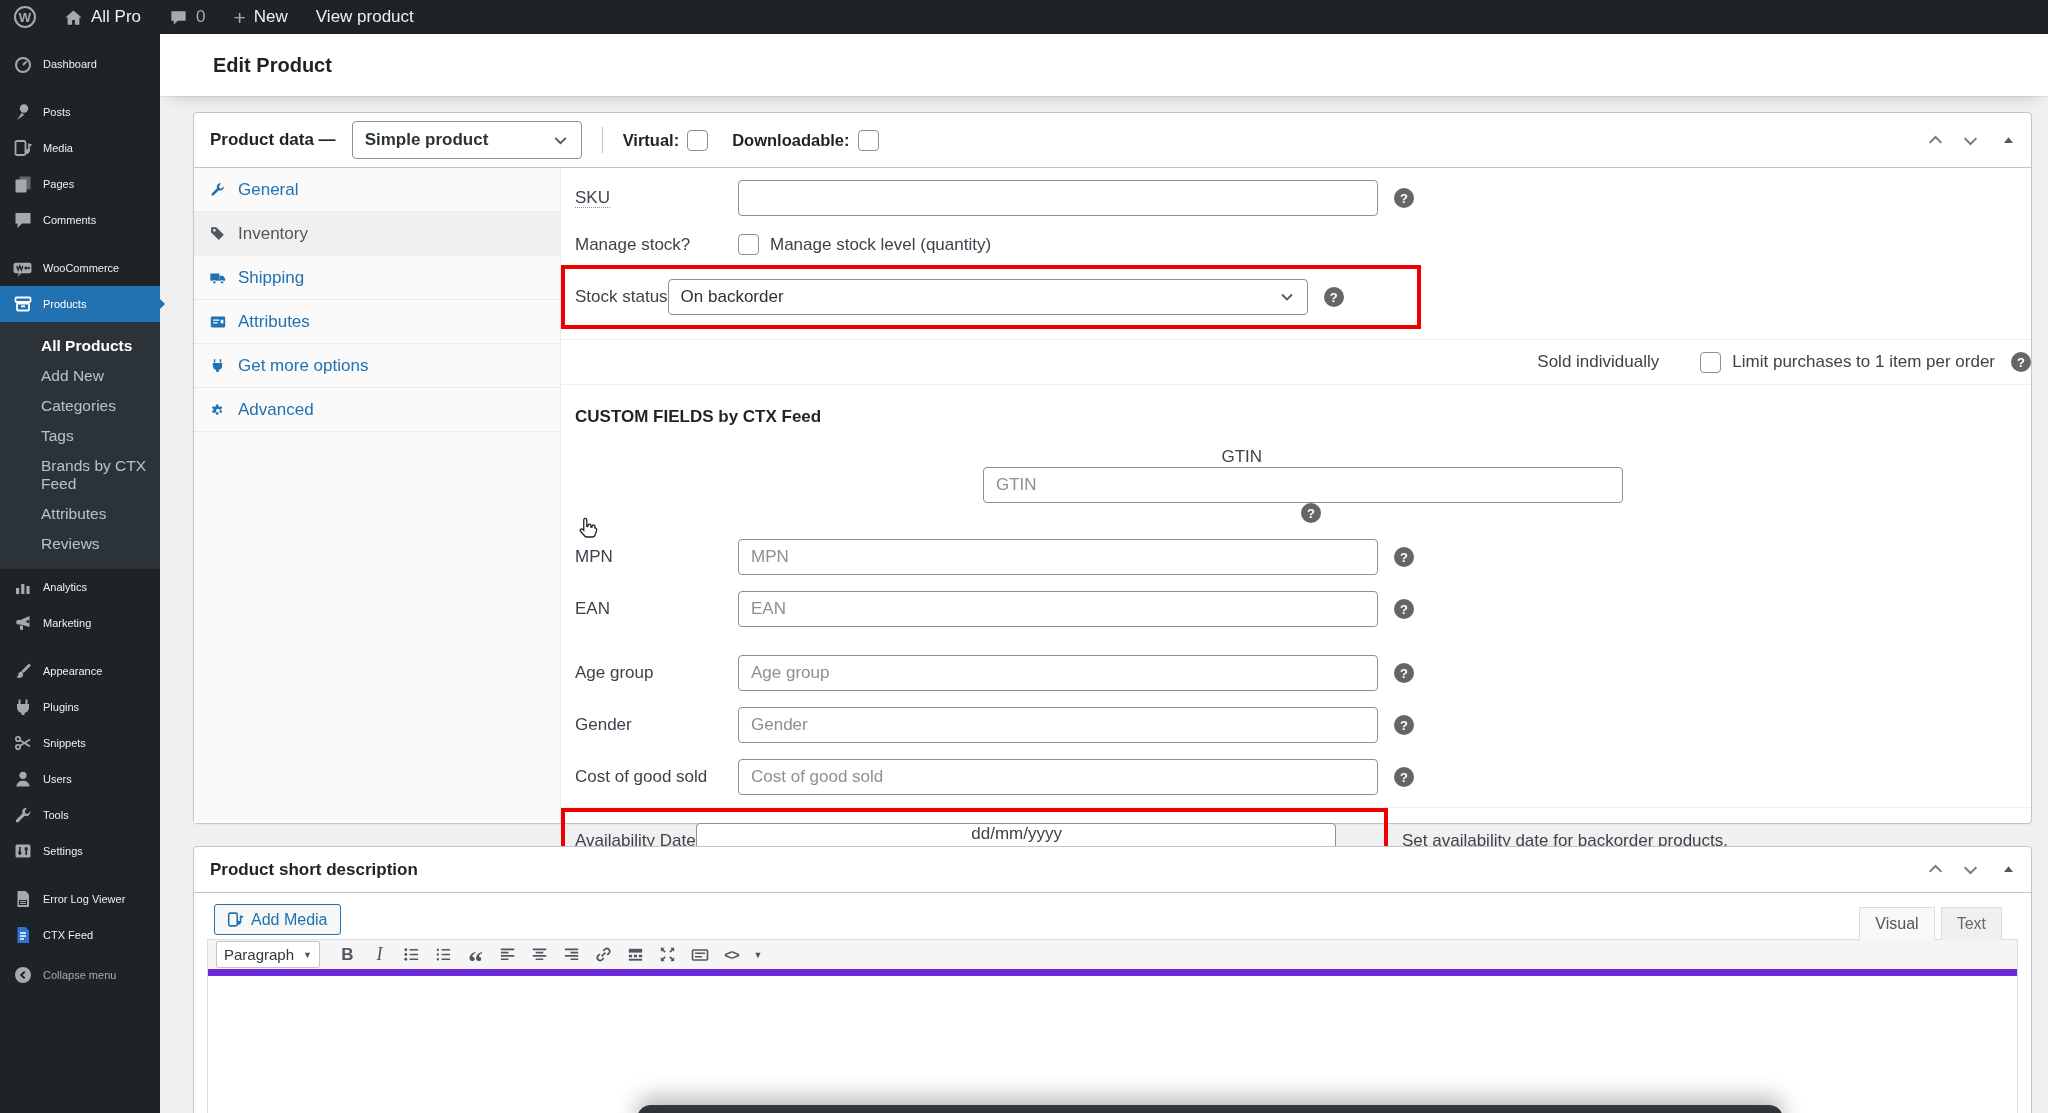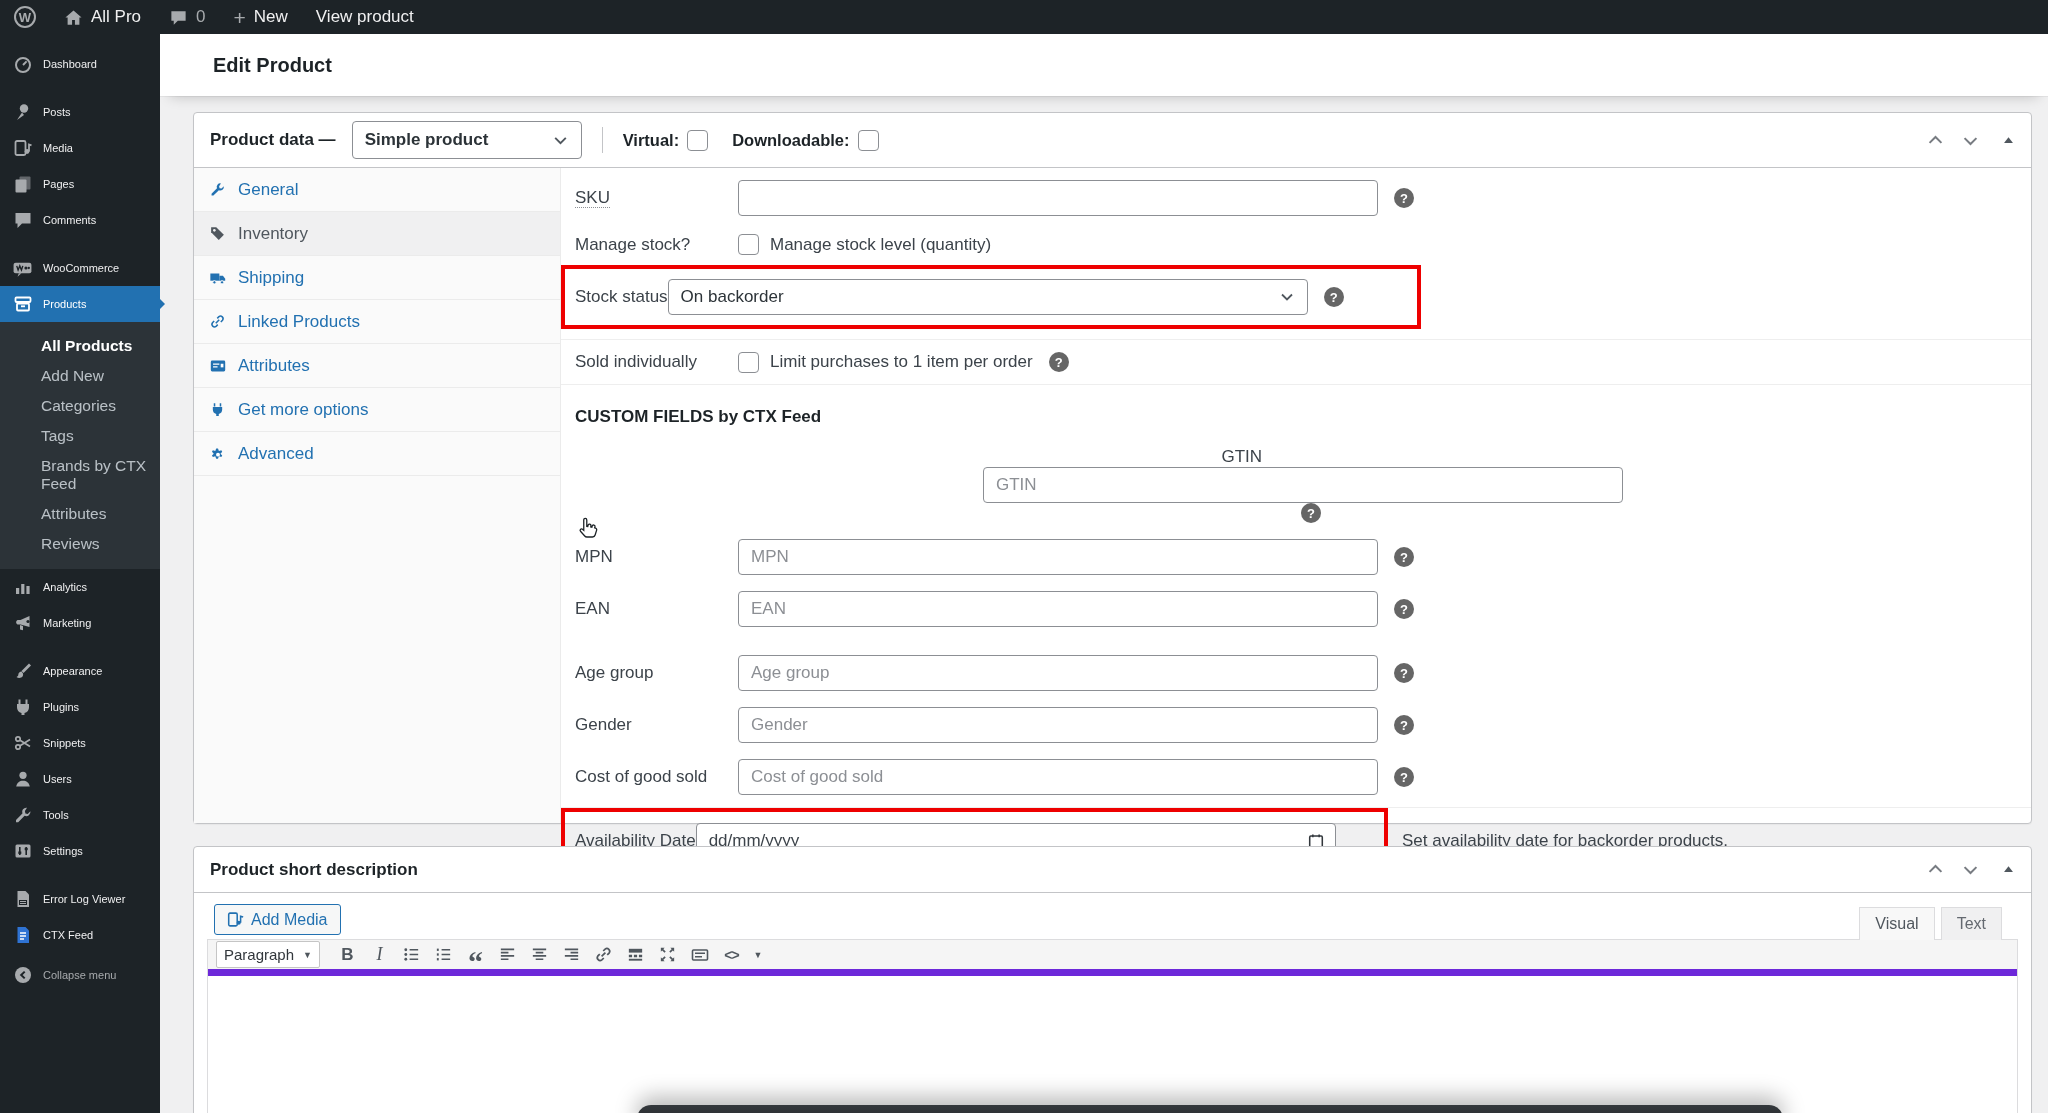--- a/index.html
+++ b/index.html
@@ -77,21 +77,21 @@
   .divider { border:none; border-top:1px solid #eee; }
 
   .annotation-box { border:4px solid #ee0000; display:flex; align-items:center; padding-left:10px; }
   #stock-annotation { width:860px; height:64px; margin-top:10px; }
   .field-select { width:640px; height:36px; border:1px solid #8c8f94; border-radius:4px; background:#fff;
     display:flex; align-items:center; padding:0 12px; color:#2c3338; cursor:pointer; }
   .section-heading { margin:22px 0 0 14px; font-size:17px; font-weight:700; color:#1d2327; }
   #availability-row { display:flex; align-items:center; }
   #availability-annotation { width:827px; height:66px; }
   .date-input { width:640px; height:36px; border:1px solid #8c8f94; border-radius:4px; background:#fff;
-    display:flex; align-items:center; padding:0 10px 0 12px; color:#3c434a; cursor:text; }
+    display:flex; align-items:center; padding:0 10px 0 12px; color:#3c434a; cursor:text;flex-direction:column; }
   .date-input .cal { margin-left:auto; display:flex; }
   .avail-help { margin-left:14px; color:#3c434a; }
 
   
   #short-desc-panel { top:750px; height:420px; }
   #short-desc-panel .postbox-header { height:46px; }
   .editor-area { padding:8px 13px 0; }
   .editor-tools { position:relative; height:38px; }
   .add-media-btn { position:absolute; left:7px; top:3px; height:31px; display:inline-flex; align-items:center; gap:7px;
     padding:0 12px; background:#f6f7f7; border:1px solid #2271b1; border-radius:3px; color:#2271b1;
@@ -418,30 +418,20 @@
                   <rect x="1.5" y="5" width="10" height="8" fill="currentColor"></rect>
                   <path d="M11.5 7.5h4l2.5 3.2V13h-6.5z" fill="currentColor"></path>
                   <circle cx="6" cy="14.8" r="1.8" fill="currentColor" stroke="#fff"></circle>
                   <circle cx="14.5" cy="14.8" r="1.8" fill="currentColor" stroke="#fff"></circle>
                 </svg>
             </span>
               <span>Shipping</span>
           </li>
           <li class="wc-tab">
             <span class="ticon">
-              <svg width="17" height="17" viewBox="0 0 20 20">
-                  <path d="M8 12l4-4" stroke="currentColor" stroke-width="1.8"></path>
-                  <path d="M9.7 6.3l2-2a3 3 0 0 1 4.2 4.2l-2 2" fill="none" stroke="currentColor" stroke-width="1.8"></path>
-                  <path d="M10.3 13.7l-2 2a3 3 0 0 1-4.2-4.2l2-2" fill="none" stroke="currentColor" stroke-width="1.8"></path>
-                </svg>
-            </span>
-              <span>Linked Products</span>
-          </li>
-          <li class="wc-tab">
-            <span class="ticon">
               <svg width="18" height="18" viewBox="0 0 20 20">
                   <rect x="2" y="4" width="16" height="12" rx="1.5" fill="currentColor"></rect>
                   <path d="M4.5 8h7M4.5 11h5" stroke="#fff" stroke-width="1.4"></path>
                   <rect x="13" y="7.5" width="3" height="4" fill="#fff"></rect>
                 </svg>
             </span>
               <span>Attributes</span>
           </li>
           <li class="wc-tab">
             <span class="ticon">
@@ -485,21 +475,21 @@
                 <svg width="16" height="16" viewBox="0 0 16 16">
                     <path d="M3 5.5l5 5 5-5" fill="none" stroke="#50575e" stroke-width="1.8"></path>
                   </svg>
               </span>
             </div>
             <span class="help-tip">?</span>
           </div>
 
           <hr class="divider" style="margin-top:10px;">
 
-          <div class="frow" style="height:44px;">
+          <div class="frow" style="height:44px;justify-content:flex-end;">
             <span class="flabel">Sold individually</span>
             <span class="checkbox"></span>
             <span class="cb-text">Limit purchases to 1 item per order</span>
             <span class="help-tip">?</span>
           </div>
 
           <hr class="divider">
 
           <div class="section-heading">CUSTOM FIELDS by CTX Feed</div>
 

